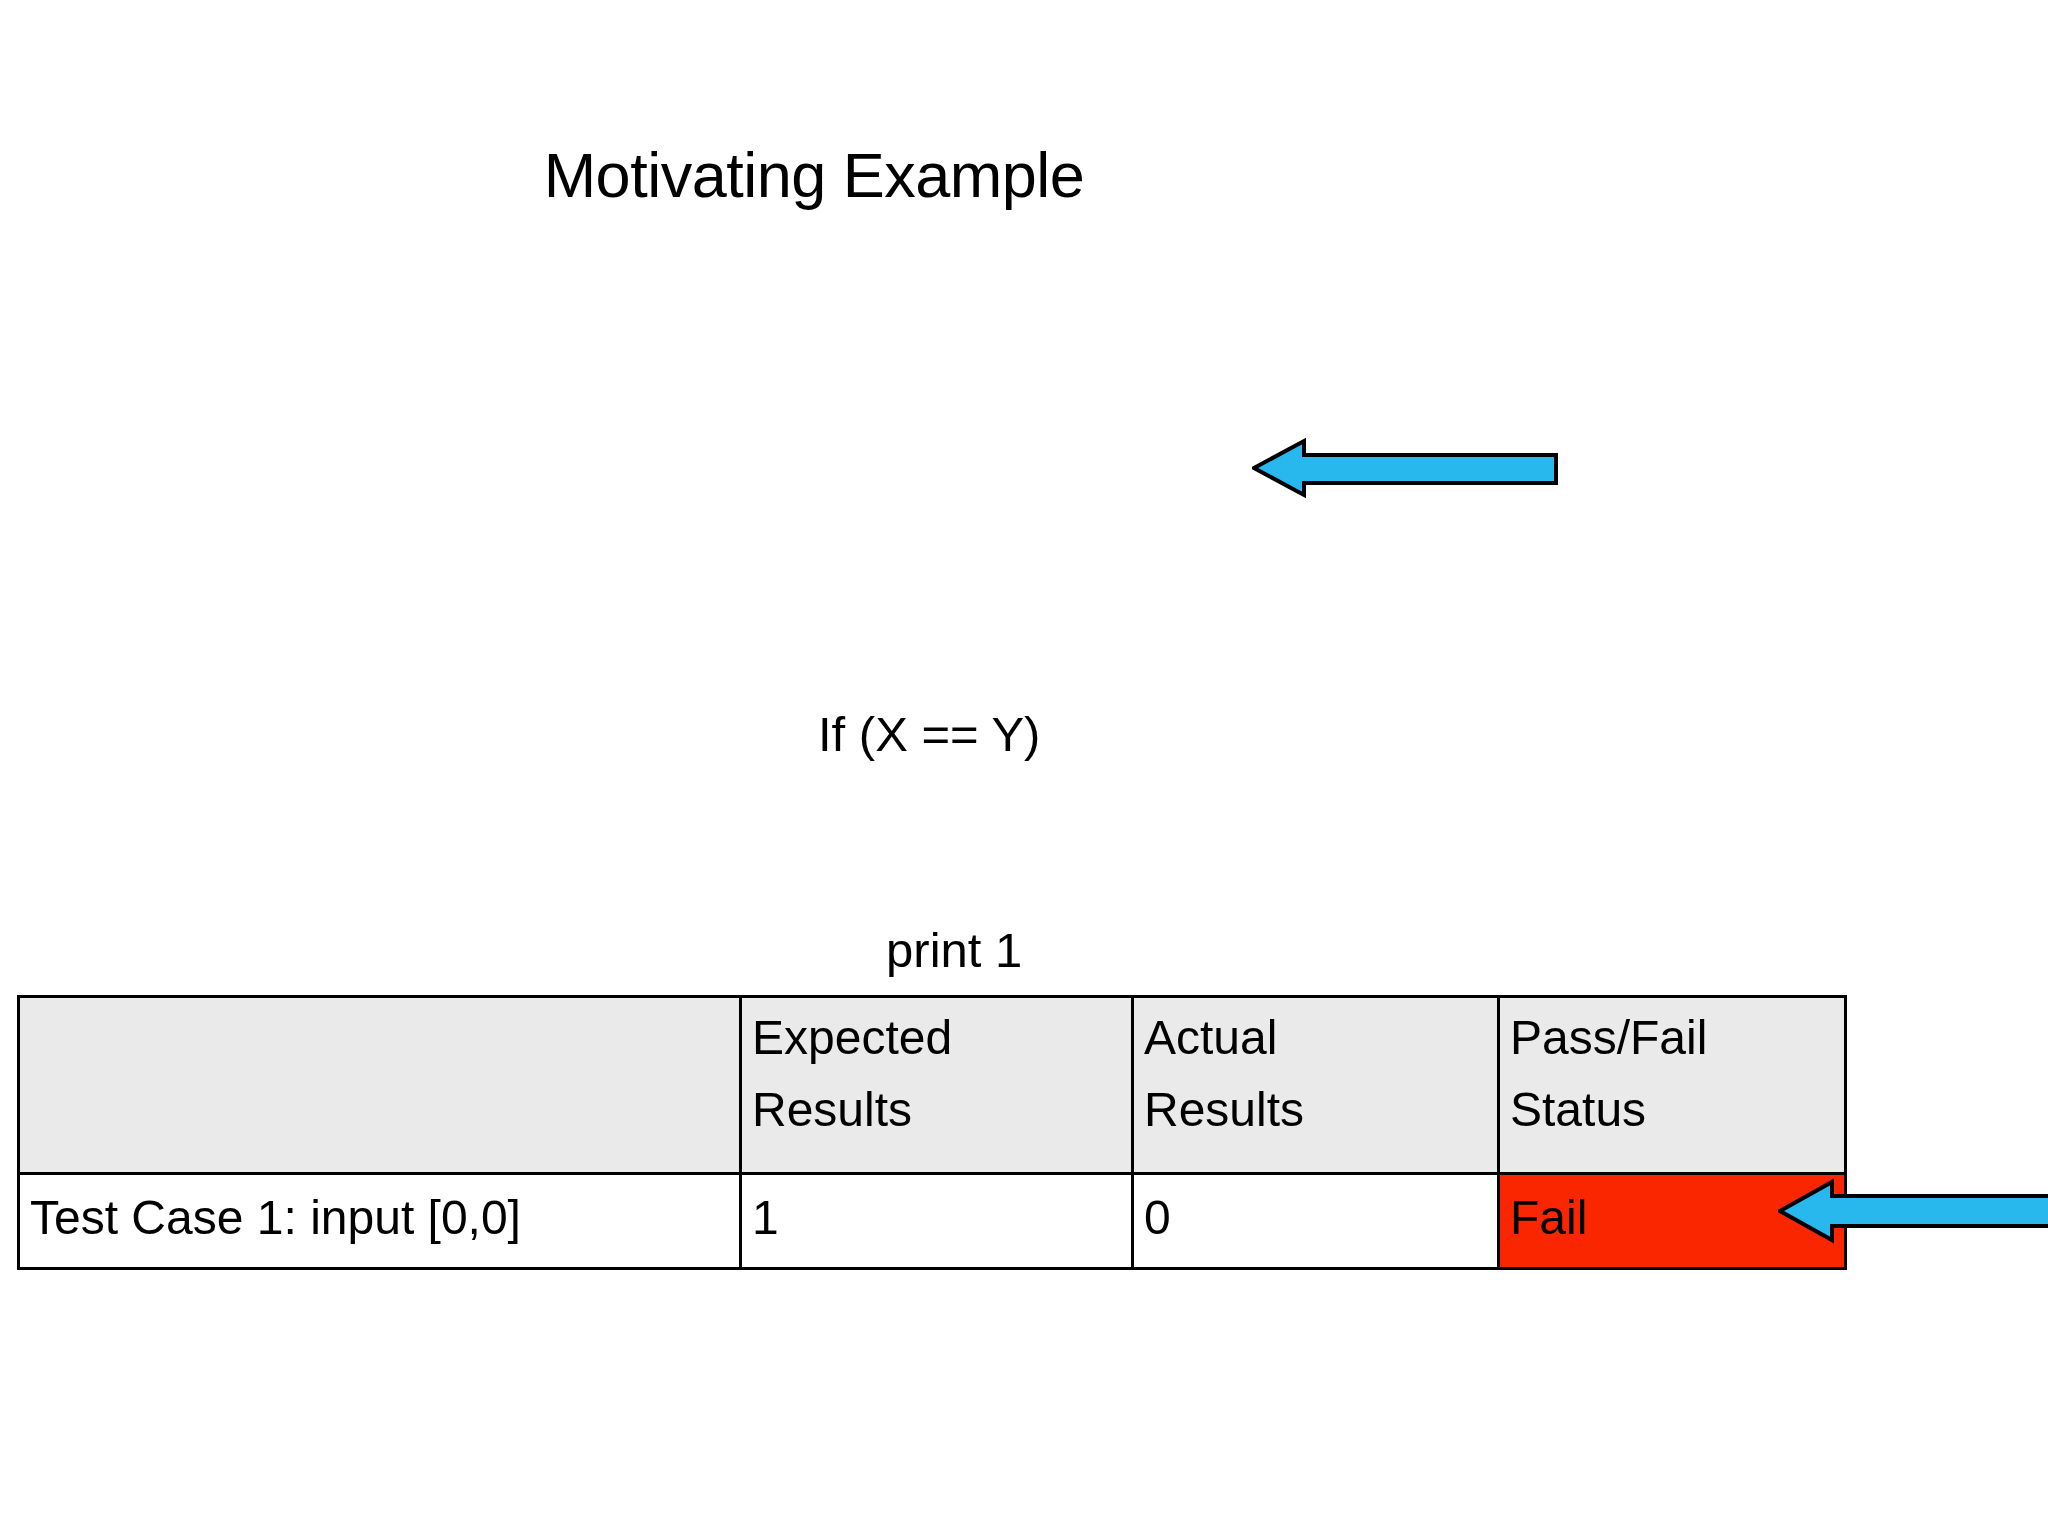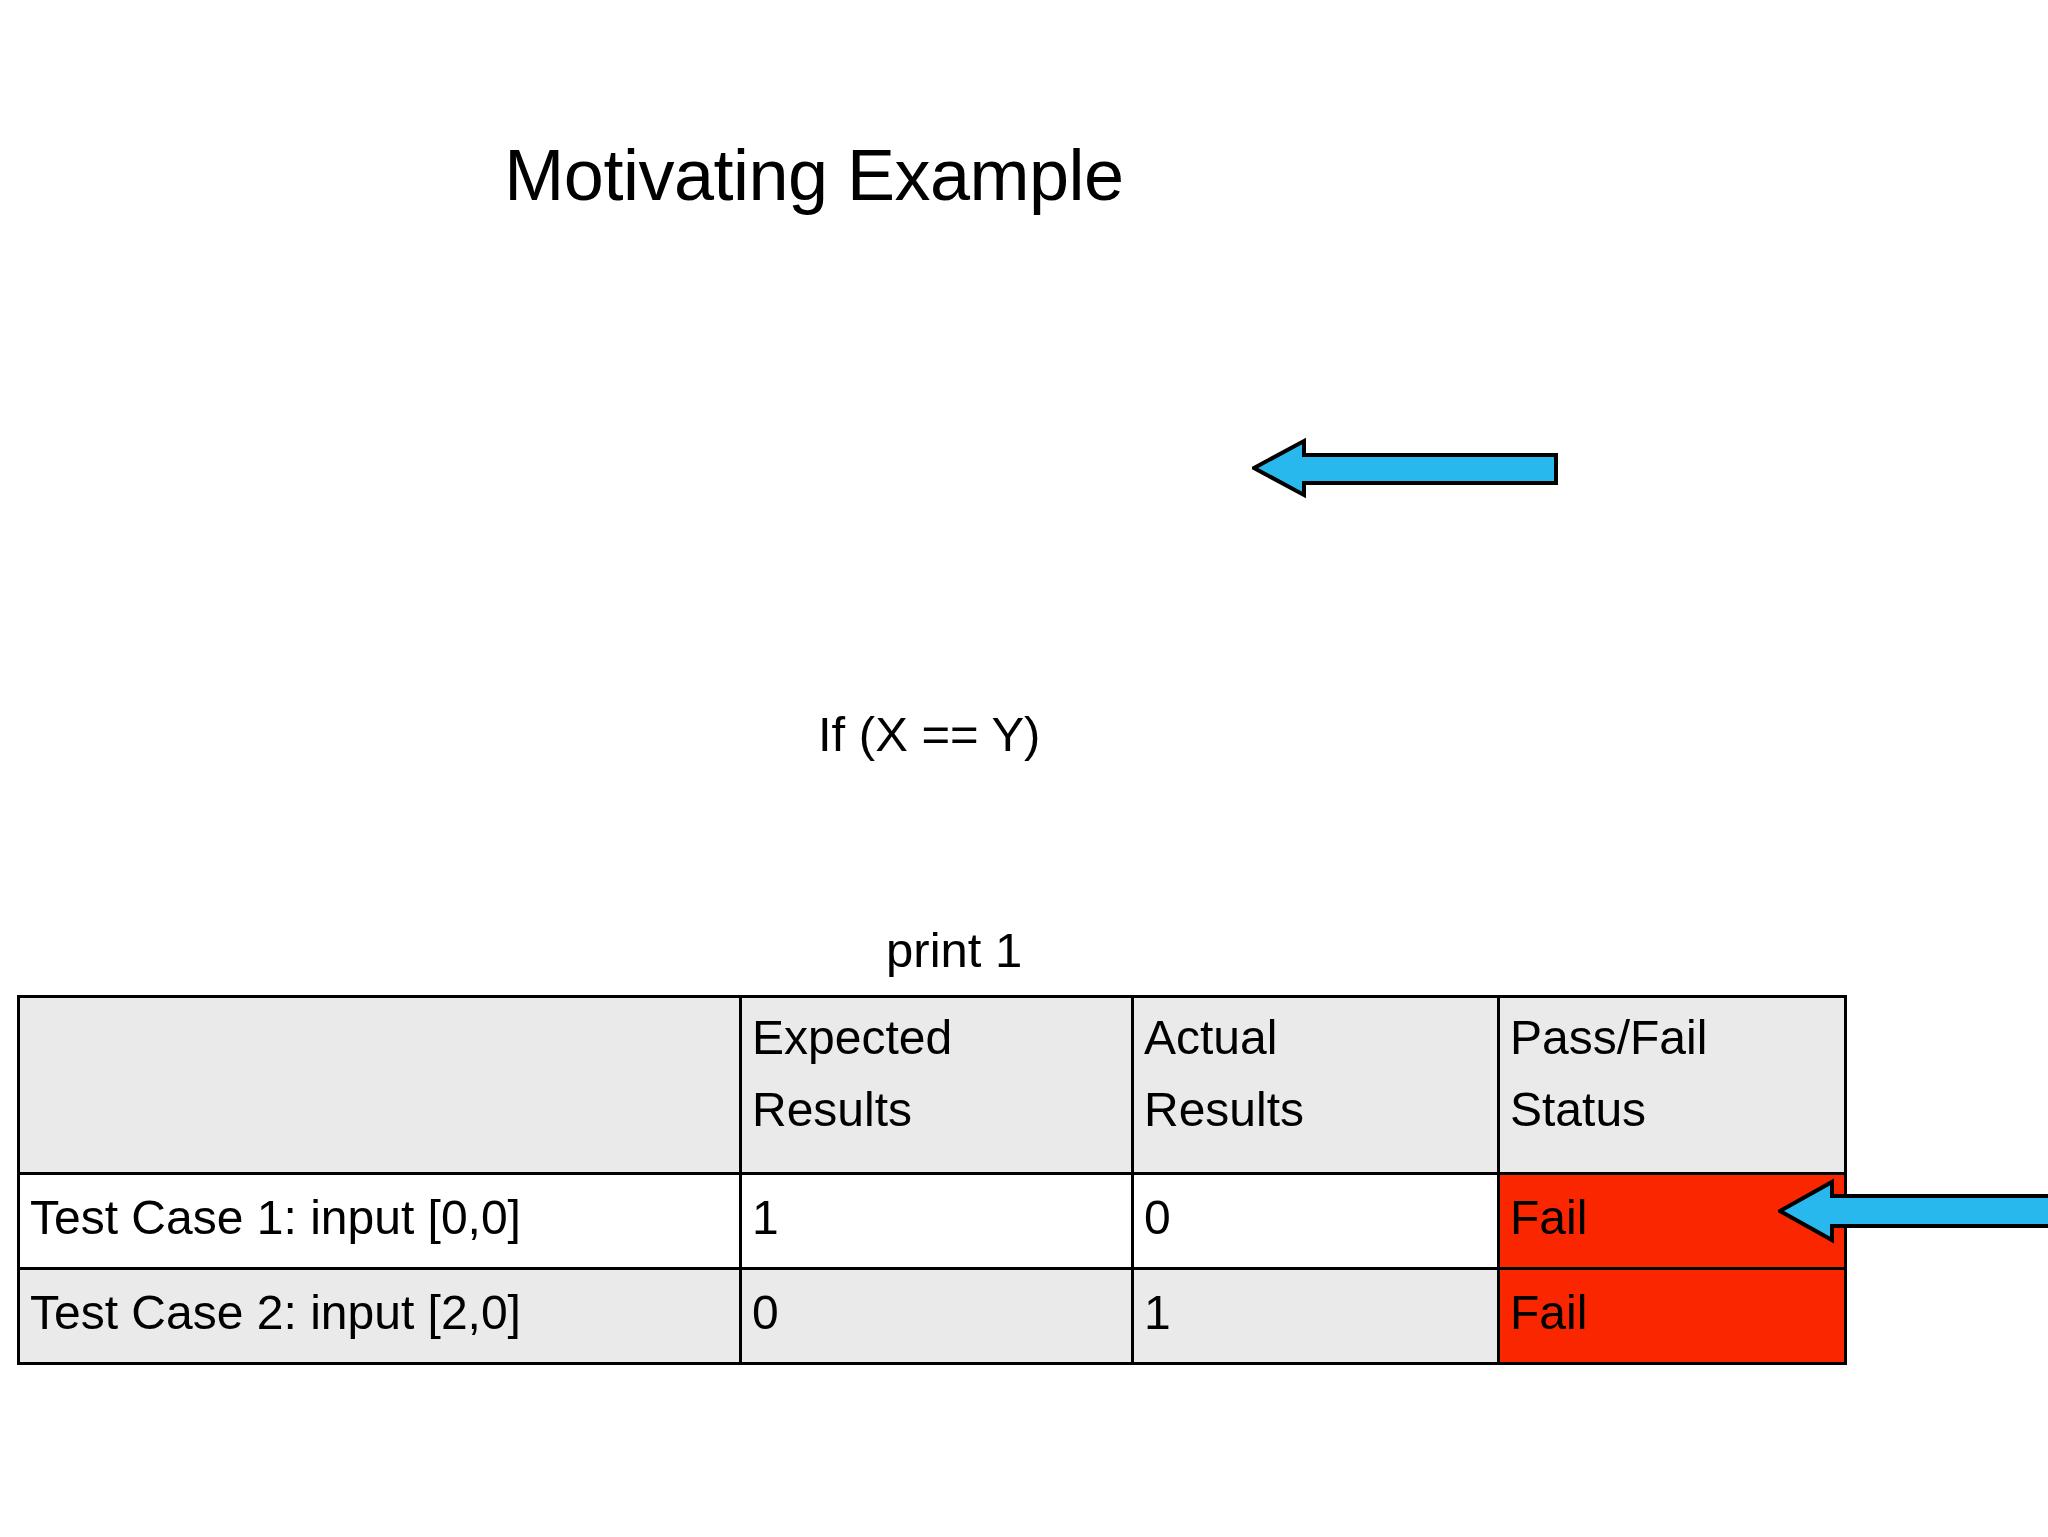--- a/index.html
+++ b/index.html
@@ -16,21 +16,21 @@
     color: #000000;
   }
 
   
   #slide-title {
     position: absolute;
     left: 0;
     top: 120px;
     width: 1628px;
     text-align: center;
-    font-size: 72px;
+    font-size: 63px;
     line-height: 110px;
     font-weight: normal;
     letter-spacing: -0.5px;
     white-space: nowrap;
   }
 
   
   #code-block {
     position: absolute;
     left: 818px;
@@ -145,26 +145,20 @@
       </td>
     </tr>
   </thead>
   <tbody>
     <tr class="row-white">
       <td class="col-name">Test Case 1: input [0,0]</td>
       <td class="col-exp">1</td>
       <td class="col-act">0</td>
       <td class="col-pf status-fail">Fail</td>
     </tr>
-    <tr class="row-gray">
-      <td class="col-name">Test Case 2: input [2,0]</td>
-      <td class="col-exp">0</td>
-      <td class="col-act">1</td>
-      <td class="col-pf status-fail">Fail</td>
-    </tr>
   </tbody>
 </table>
 
 <div id="arrow-table" class="arrow-left">
   <svg viewBox="0 0 272 66" width="272" height="66">
     <polygon points="2,33 54,4 54,18 272,18 272,48 54,48 54,62" fill="#29b8ee" stroke="#000000" stroke-width="4" stroke-linejoin="miter"></polygon>
   </svg>
 </div>
 
 </body></html>

